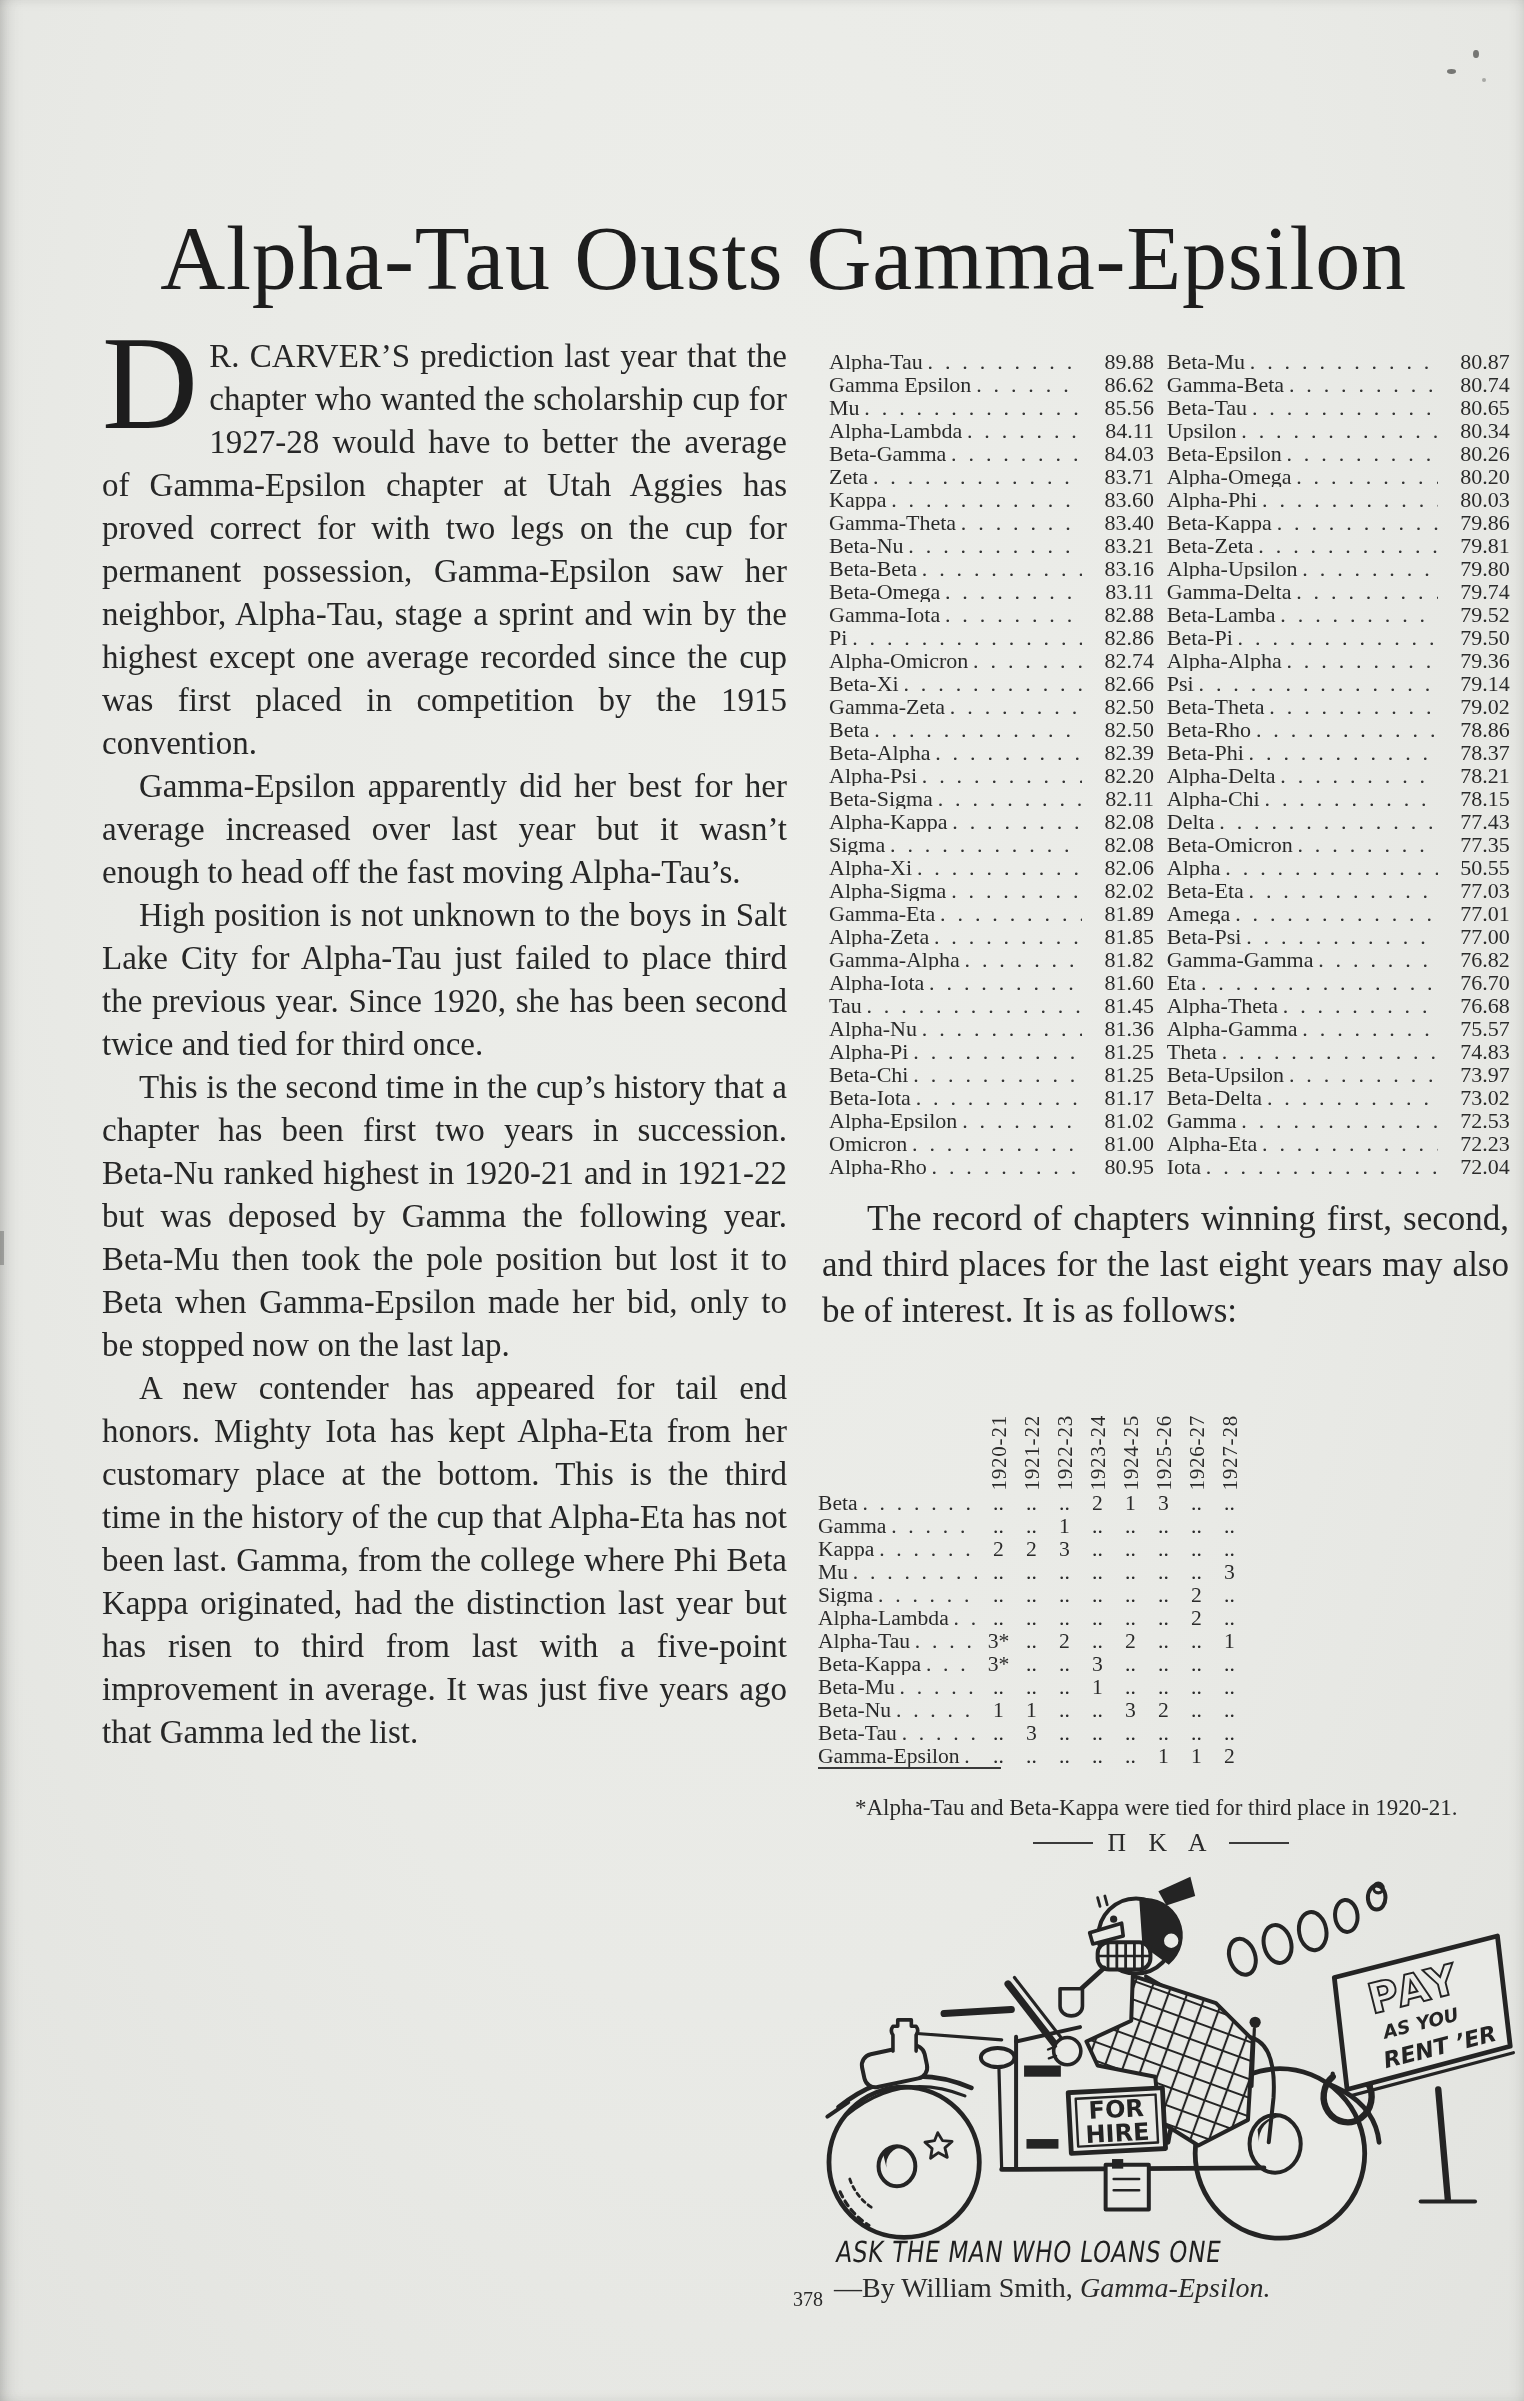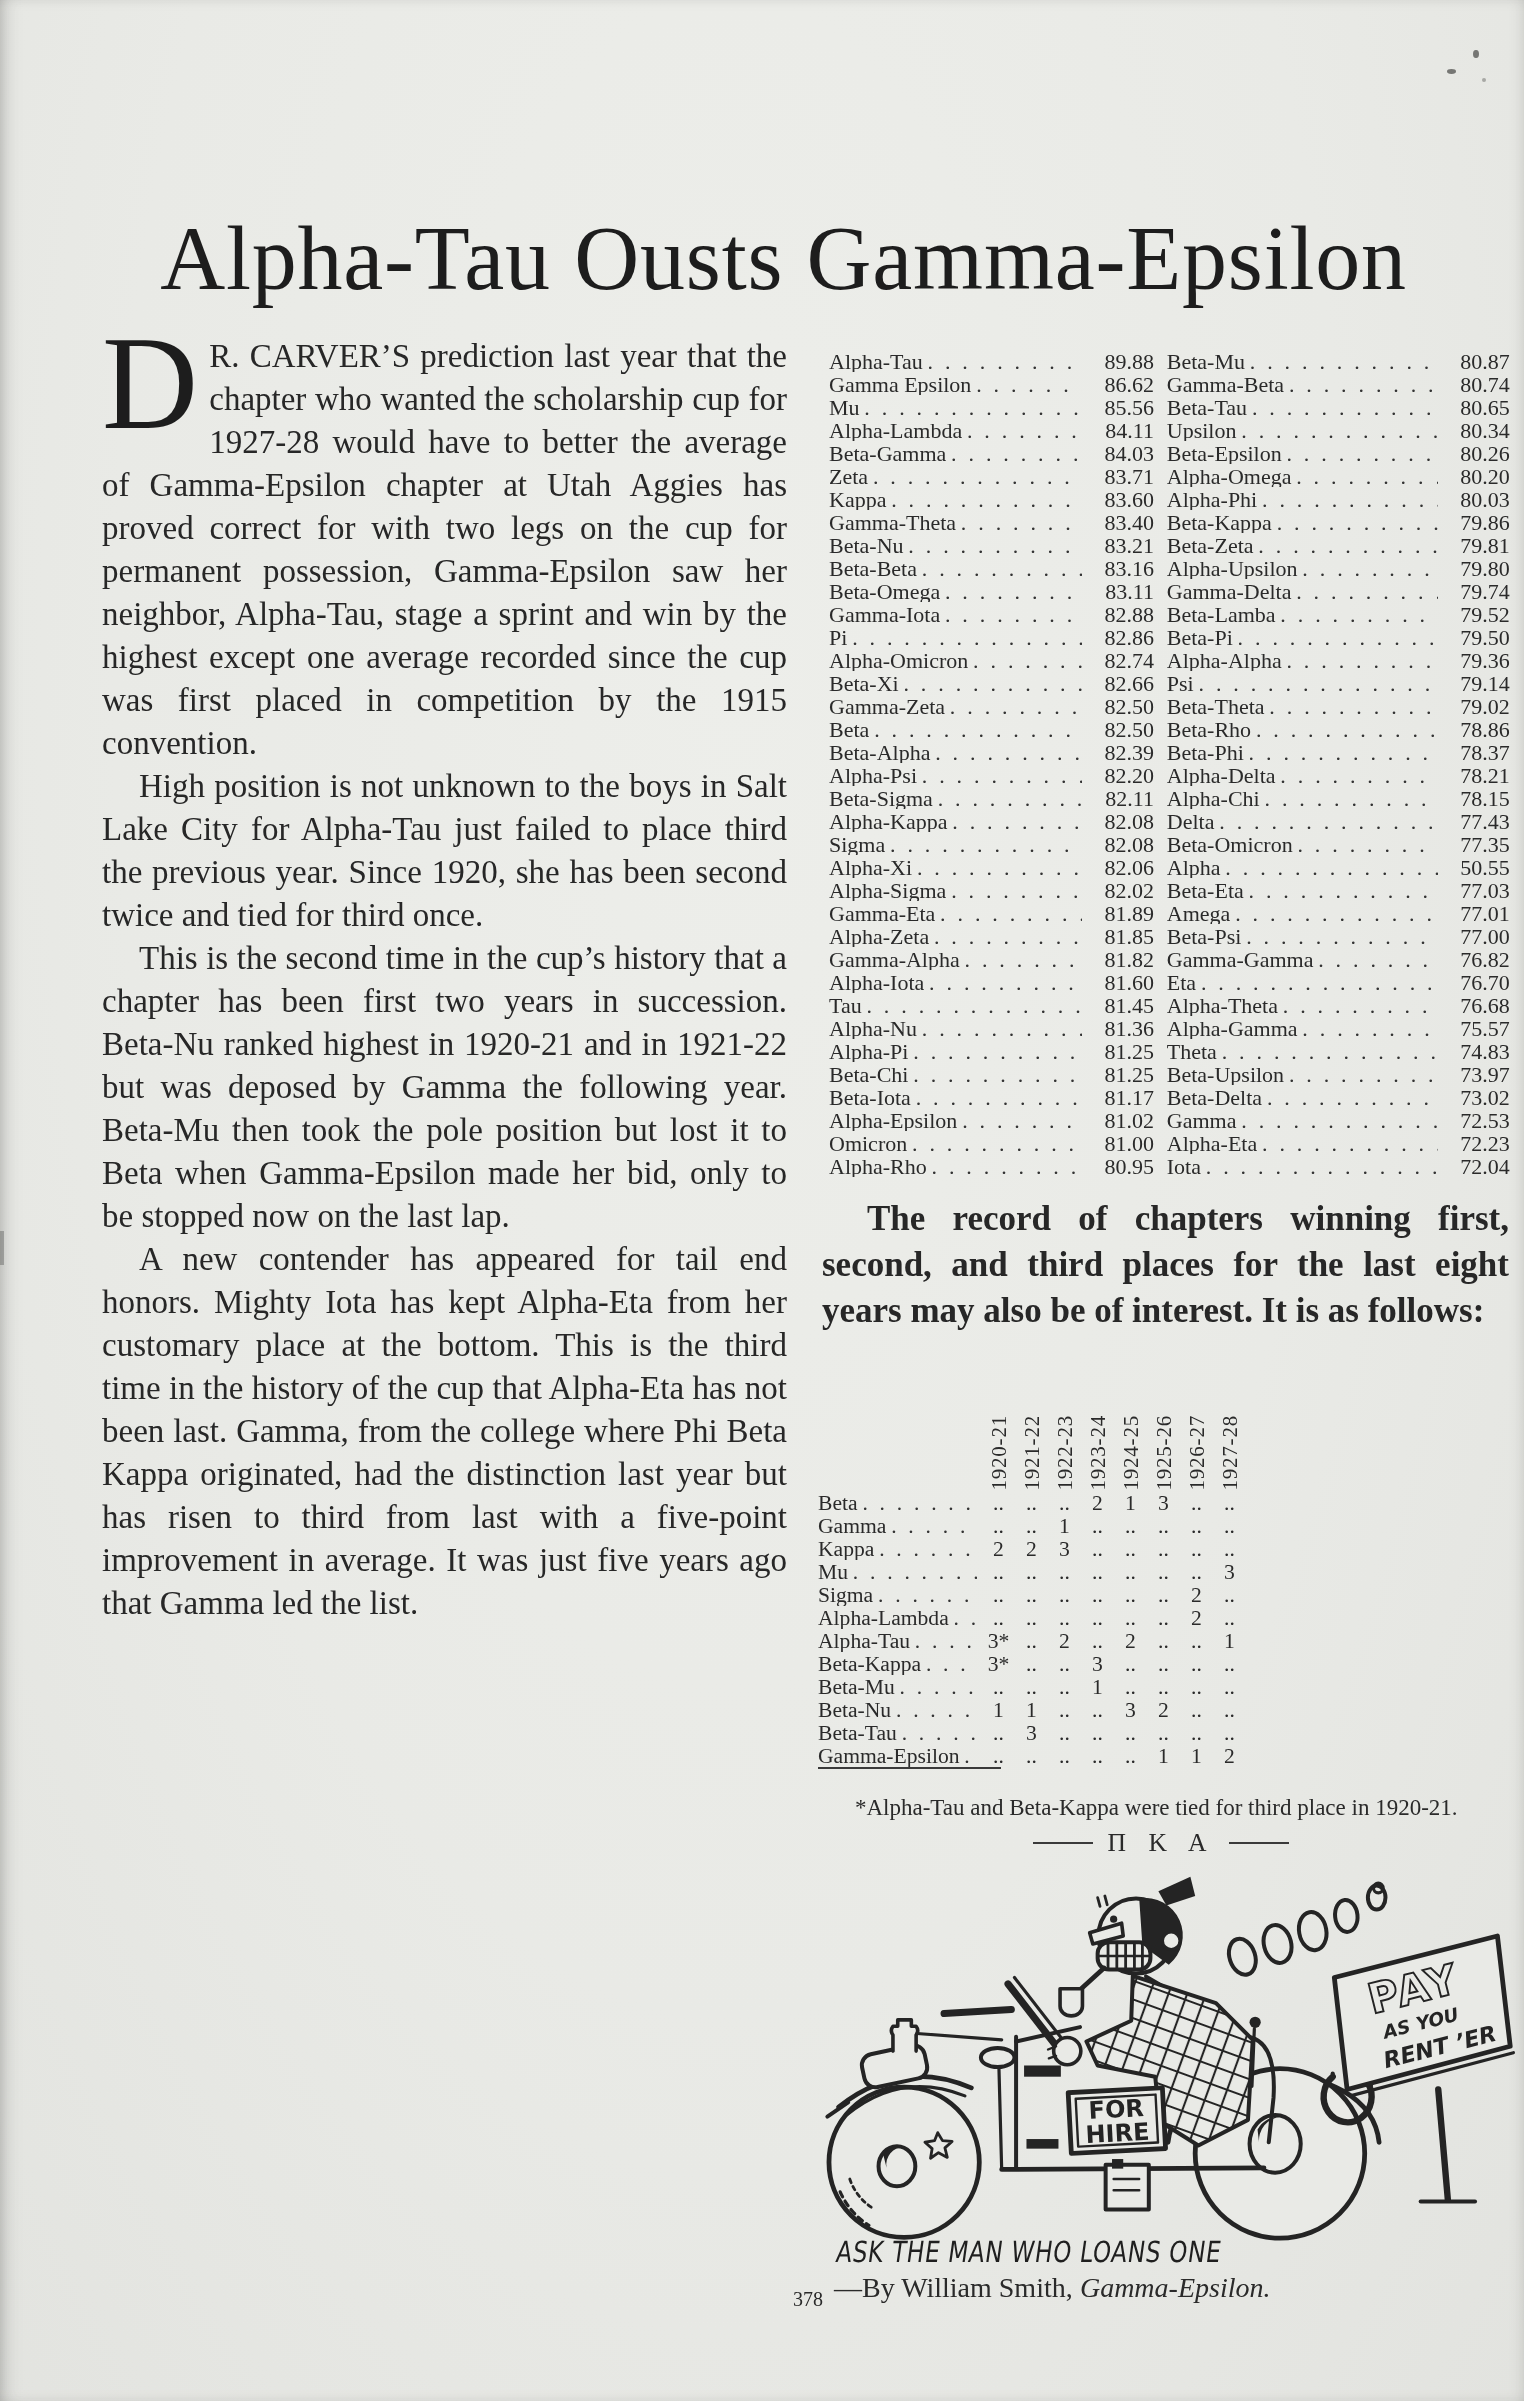--- a/index.html
+++ b/index.html
@@ -25,21 +25,21 @@
   .st-col{display:flex;flex-direction:column;}
   .st-col.c1{width:325px;}
   .st-col.c2{width:343px;}
   .st-row{height:23px;display:flex;align-items:baseline;overflow:hidden;}
   .st-name{white-space:nowrap;}
   .leader{flex:1;overflow:hidden;white-space:nowrap;margin:0 4.8px;color:#333;}
   .leader::after{content:". . . . . . . . . . . . . . . . . . . . . . . . . . . . . . . . . . . .";letter-spacing:3.2px;}
   .st-val{width:67px;text-align:right;white-space:nowrap;}
   
   .record-intro{position:absolute;left:822px;top:1196px;width:687px;margin:0;
-                font-size:35px;line-height:46px;text-align:justify;text-indent:45px;color:#272727;font-weight:bold;}
+                font-size:35px;line-height:46px;text-align:justify;text-indent:45px;color:#272727;}
   
   .record{position:absolute;left:818px;top:1390px;width:512px;font-size:21.6px;color:#2a2a2a;}
   .rt-head{display:flex;height:101px;}
   .rt-spacer{width:164px;}
   .rt-years{display:flex;}
   .rt-year{width:33px;height:101px;position:relative;}
   .rt-year-text{position:absolute;bottom:0;left:4.8px;writing-mode:vertical-rl;transform:rotate(180deg);
                 font-size:21px;letter-spacing:0.8px;white-space:nowrap;}
   .rt-row{display:flex;align-items:baseline;height:23px;overflow:hidden;}
   .rt-namewrap{width:164px;display:flex;align-items:baseline;overflow:hidden;}
@@ -67,20 +67,21 @@
 <body>
 
 <div class="page">
 
   <h1 class="title">Alpha-Tau Ousts Gamma-Epsilon</h1>
 
   <div class="col-left">
     <p><span class="dropcap">D</span><span>R. CARVER’S</span><span> prediction last year that the chapter who wanted the scholarship cup for 1927-28 would have to better the average of Gamma-Epsilon chapter at Utah Aggies has proved correct for with two legs on the cup for permanent possession, Gamma-Epsilon saw her neighbor, Alpha-Tau, stage a sprint and win by the highest except one average recorded since the cup was first placed in competition by the 1915 convention.</span></p>
     <div>
 
+    <p class="ind">Gamma-Epsilon apparently did her best for her average increased over last year but it wasn’t enough to head off the fast moving Alpha-Tau’s.</p>
         <p class="ind">High position is not unknown to the boys in Salt Lake City for Alpha-Tau just failed to place third the previous year.  Since 1920, she has been second twice and tied for third once.</p>
         <p class="ind">This is the second time in the cup’s history that a chapter has been first two years in succession.  Beta-Nu ranked highest in 1920-21 and in 1921-22 but was deposed by Gamma the following year.  Beta-Mu then took the pole position but lost it to Beta when Gamma-Epsilon made her bid, only to be stopped now on the last lap.</p>
         <p class="ind">A new contender has appeared for tail end honors.  Mighty Iota has kept Alpha-Eta from her customary place at the bottom.  This is the third time in the history of the cup that Alpha-Eta has not been last.  Gamma, from the college where Phi Beta Kappa originated, had the distinction last year but has risen to third from last with a five-point improvement in average.  It was just five years ago that Gamma led the list.</p>
       </div>
   </div>
 
   <div class="standings">
     <div class="st-col c1">
 
         <div class="st-row">

